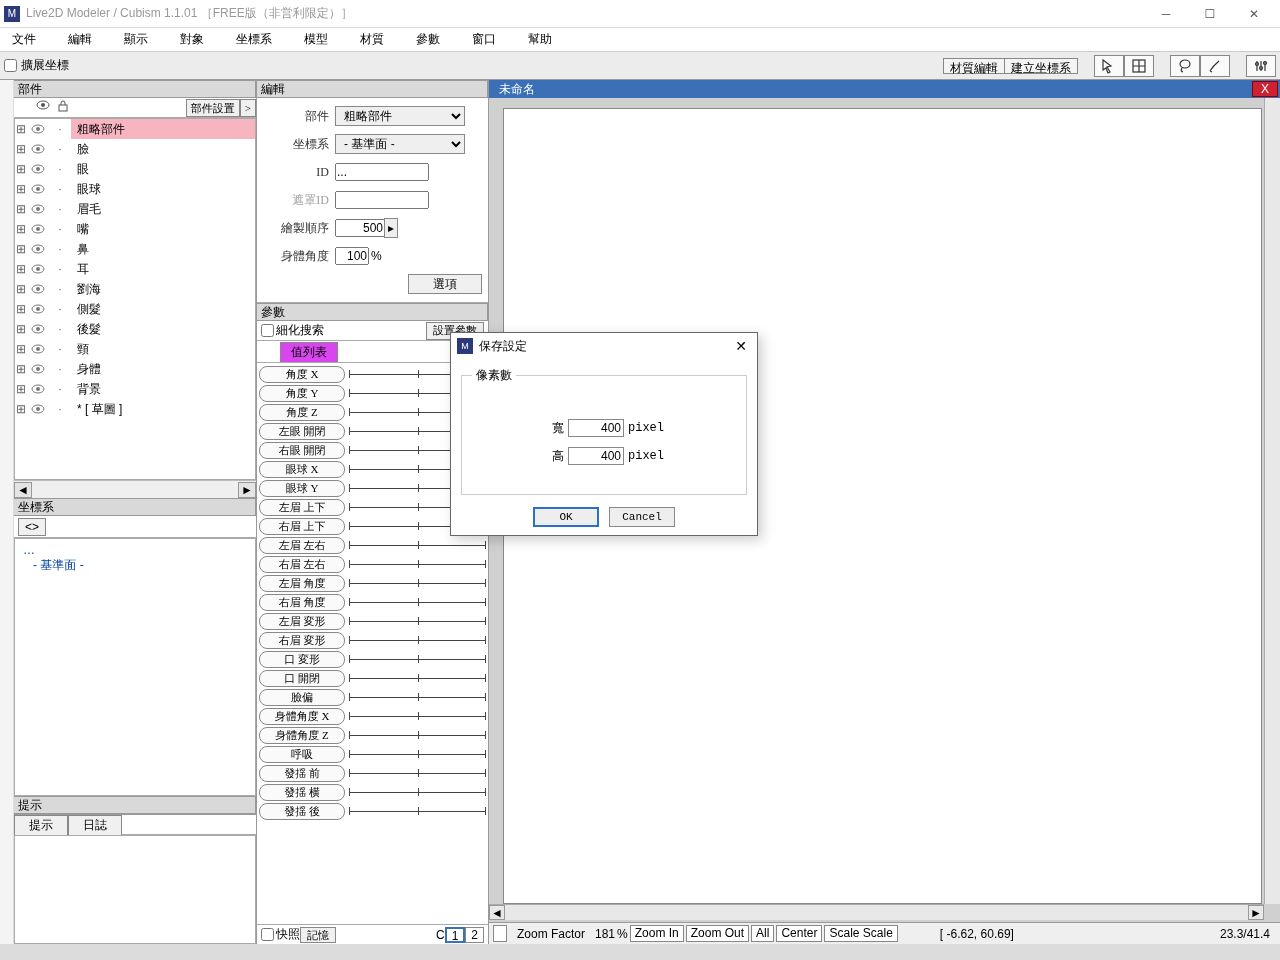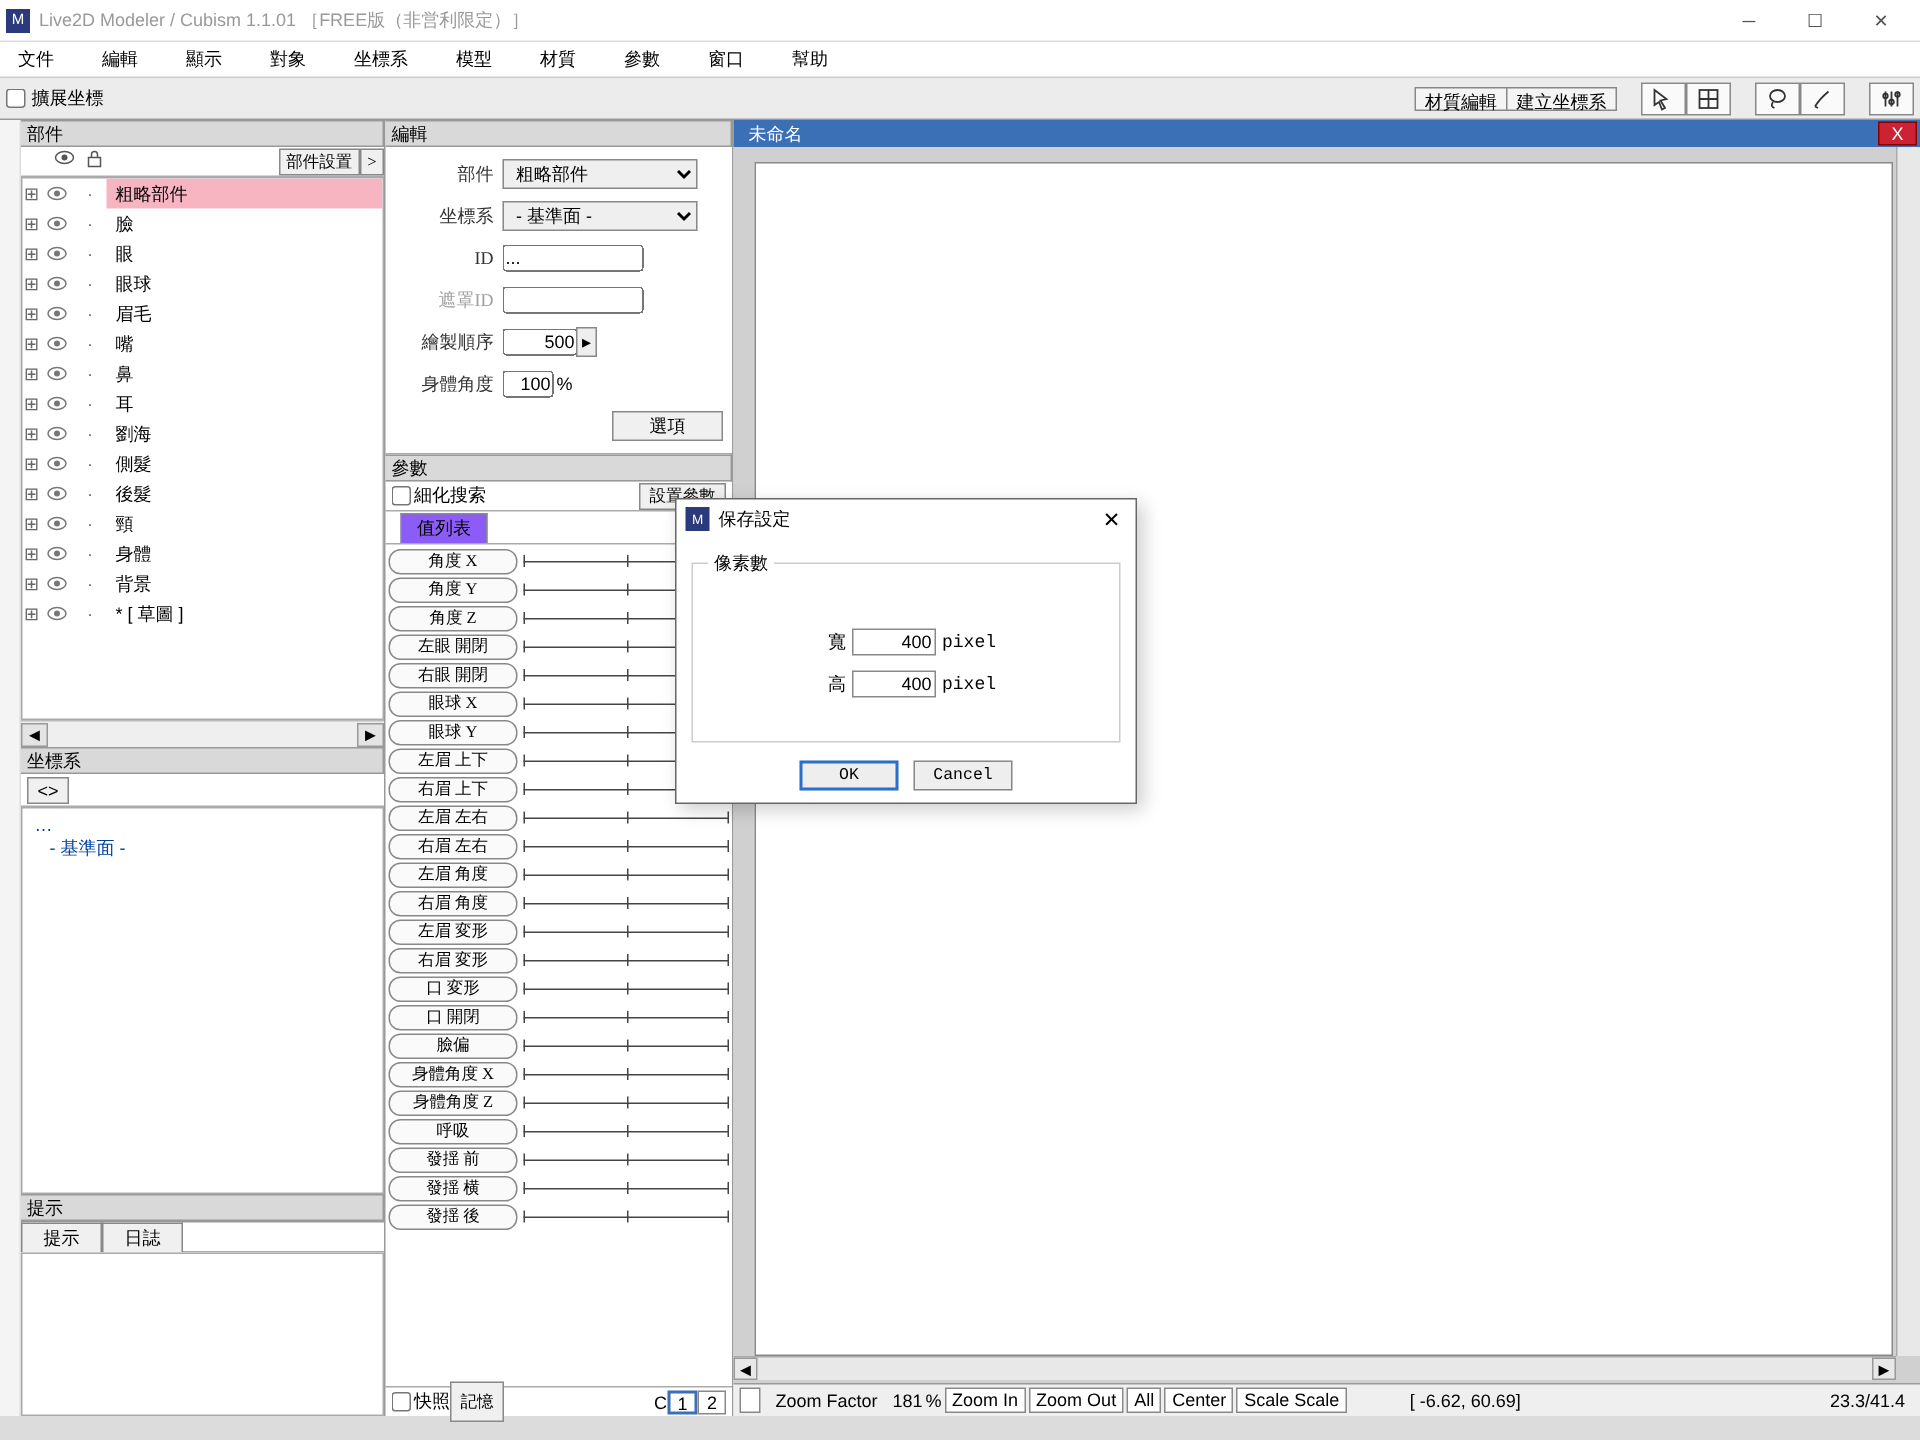--- a/index.html
+++ b/index.html
@@ -57,29 +57,29 @@
 .frow select,.frow input[type=text]{ border:1px solid #888; height:20px; padding:0 4px; font-size:12px;}
 .frow select{ width:130px;}
 .frow input.txt{ width:94px;}
 .frow input.num{ width:50px; text-align:right;}
 .frow .stepbtn { width:14px; height:20px; border:1px solid #888; background:#eee; margin-left:-1px; text-align:center; line-height:18px;}
 .frow .unit{ padding-left:2px;}
 .frow .optionsbtn{ margin-left:auto; border:1px solid #888; background:#f0f0f0; padding:0 24px; height:20px; font-family:"SimSun";}
 .param-hdr { height:20px; display:flex; align-items:center; border-bottom:1px solid #aaa; padding:0 4px; }
 .param-hdr .sp{ flex:1;}
 .param-hdr button{ border:1px solid #888; background:#f0f0f0; height:18px; padding:0 6px; font-family:Liberation Sans, sans-serif; font-size:11px;}
-.tabbtn { border:1px solid #888; border-bottom:none; background:#8b5cf6; padding:0 10px; height:20px; line-height:18px; font-family:"SimSun"; margin-left:10px;}
+.tabbtn { border:1px solid #888; border-bottom:none; background:#d946ef; padding:0 10px; height:20px; line-height:18px; font-family:"SimSun"; margin-left:23px;}
 .param-list { flex:1; overflow-y:auto; overflow-x:hidden; padding:2px 2px;}
 .prow { height:19px; display:flex; align-items:center; gap:4px;}
 .prow .btn { width:86px; height:17px; border:1px solid #888; background:#fafafa; border-radius:8px; text-align:center; line-height:15px; font-family:"SimSun"; font-size:11px;}
 .prow .slider { flex:1; height:14px; display:flex; align-items:center; position:relative;}
 .prow .slider .rail{ height:1px; background:#444; flex:1; position:relative;}
 .prow .slider .tick{ position:absolute; width:1px; height:8px; background:#444; top:-4px;}
 .footer-ctrl { height:20px; border-top:1px solid #aaa; display:flex; align-items:center; padding:0 4px;}
-.footer-ctrl button{ border:1px solid #888; background:#f0f0f0; padding:0 6px; height:27px; font-size:11px; font-family:"SimSun";}
+.footer-ctrl button{ border:1px solid #888; background:#f0f0f0; padding:0 6px; height:16px; font-size:11px; font-family:"SimSun";}
 .footer-ctrl .sp{flex:1;}
 .footer-ctrl .pg{ border:1px solid #888; padding:0 5px; height:16px; line-height:14px; background:#fff;}
 .footer-ctrl .pg.cur{ border:2px solid #3b6fb6;}
 
 .doc-tab { height:18px; background:#3b6fb6; color:#fff; display:flex; align-items:center; padding-left:10px;}
 .doc-tab .close{ margin-left:auto; background:#c23; color:#fff; width:26px; text-align:center; height:16px; line-height:14px; border:1px solid #800; margin-right:2px;}
 .canvas-area{ flex:1; background:#d0d0d0; position:relative; display:flex;}
 .canvas-white{ position:absolute; left:14px; top:10px; right:18px; bottom:40px; background:#fff; border:1px solid #888;}
 .vscroll{ position:absolute; right:0; top:0; bottom:40px; width:16px; background:#e8e8e8; border-left:1px solid #aaa;}
 .hscroll2{ position:absolute; left:0; right:16px; bottom:24px; height:16px; background:#e8e8e8; border-top:1px solid #aaa; display:flex;}

